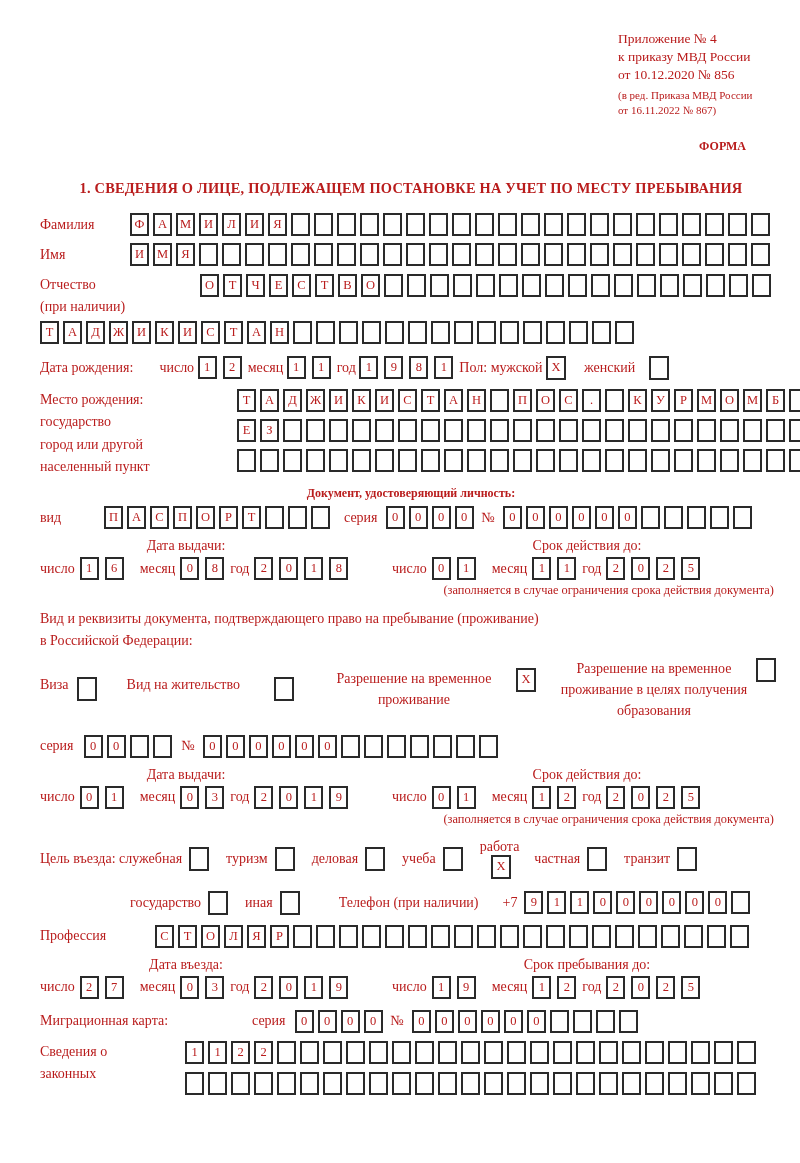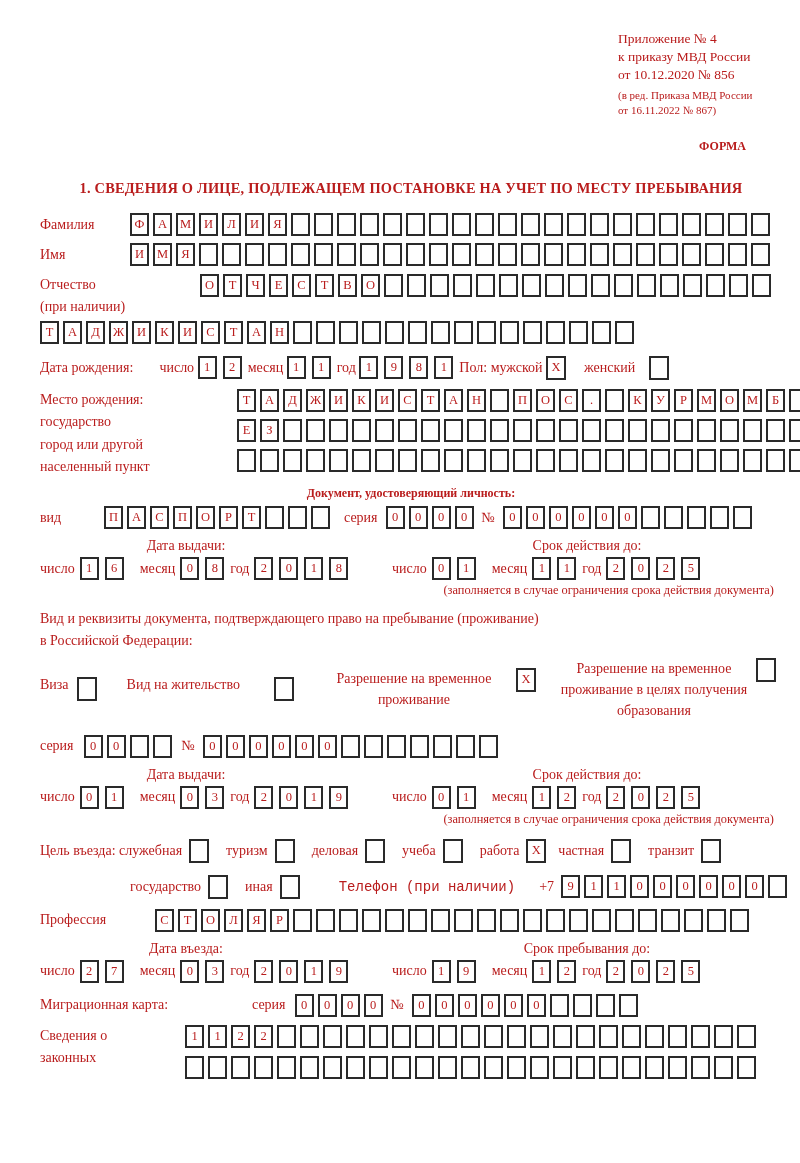--- a/index.html
+++ b/index.html
@@ -231,21 +231,21 @@
       <span class="cells cb"><span class="cell"></span></span>
     </span>
     <span class="it">
       <span class="txt">деловая</span>
       <span class="cells cb"><span class="cell"></span></span>
     </span>
     <span class="it">
       <span class="txt">учеба</span>
       <span class="cells cb"><span class="cell"></span></span>
     </span>
-    <span class="it" style="margin-right:8px;">
+    <span class="it" style="margin-right:8px;flex-direction:column;">
       <span class="txt">работа</span>
       <span class="cells cb"><span class="cell">X</span></span>
     </span>
     <span class="it">
       <span class="txt">частная</span>
       <span class="cells cb"><span class="cell"></span></span>
     </span>
     <span class="it" style="margin-right:0;">
       <span class="txt">транзит</span>
       <span class="cells cb"><span class="cell"></span></span>
@@ -254,21 +254,21 @@
 
   <div class="prow" style="margin-left:90px;">
     <span class="it">
       <span class="txt">государство</span>
       <span class="cells cb"><span class="cell"></span></span>
     </span>
     <span class="it">
       <span class="txt">иная</span>
       <span class="cells cb"><span class="cell"></span></span>
     </span>
-    <span class="flabel" style="margin-left:22px;font-family:Liberation Mono, monospace;">Телефон (при наличии)</span>
+    <span class="flabel" style="margin-left:22px;">Телефон (при наличии)</span>
     <span class="flabel" style="margin-left:24px;margin-right:7px;">+7</span>
     <span class="cells"><span class="cell">9</span><span class="cell">1</span><span class="cell">1</span><span class="cell">0</span><span class="cell">0</span><span class="cell">0</span><span class="cell">0</span><span class="cell">0</span><span class="cell">0</span><span class="cell"></span></span>
   </div>
 
   <div class="frow" style="margin-top:10px;">
     <span class="flabel w115">Профессия</span>
     <span class="cells"><span class="cell">С</span><span class="cell">Т</span><span class="cell">О</span><span class="cell">Л</span><span class="cell">Я</span><span class="cell">Р</span><span class="cell"></span><span class="cell"></span><span class="cell"></span><span class="cell"></span><span class="cell"></span><span class="cell"></span><span class="cell"></span><span class="cell"></span><span class="cell"></span><span class="cell"></span><span class="cell"></span><span class="cell"></span><span class="cell"></span><span class="cell"></span><span class="cell"></span><span class="cell"></span><span class="cell"></span><span class="cell"></span><span class="cell"></span><span class="cell"></span></span>
   </div>
 
   <div class="dates">

